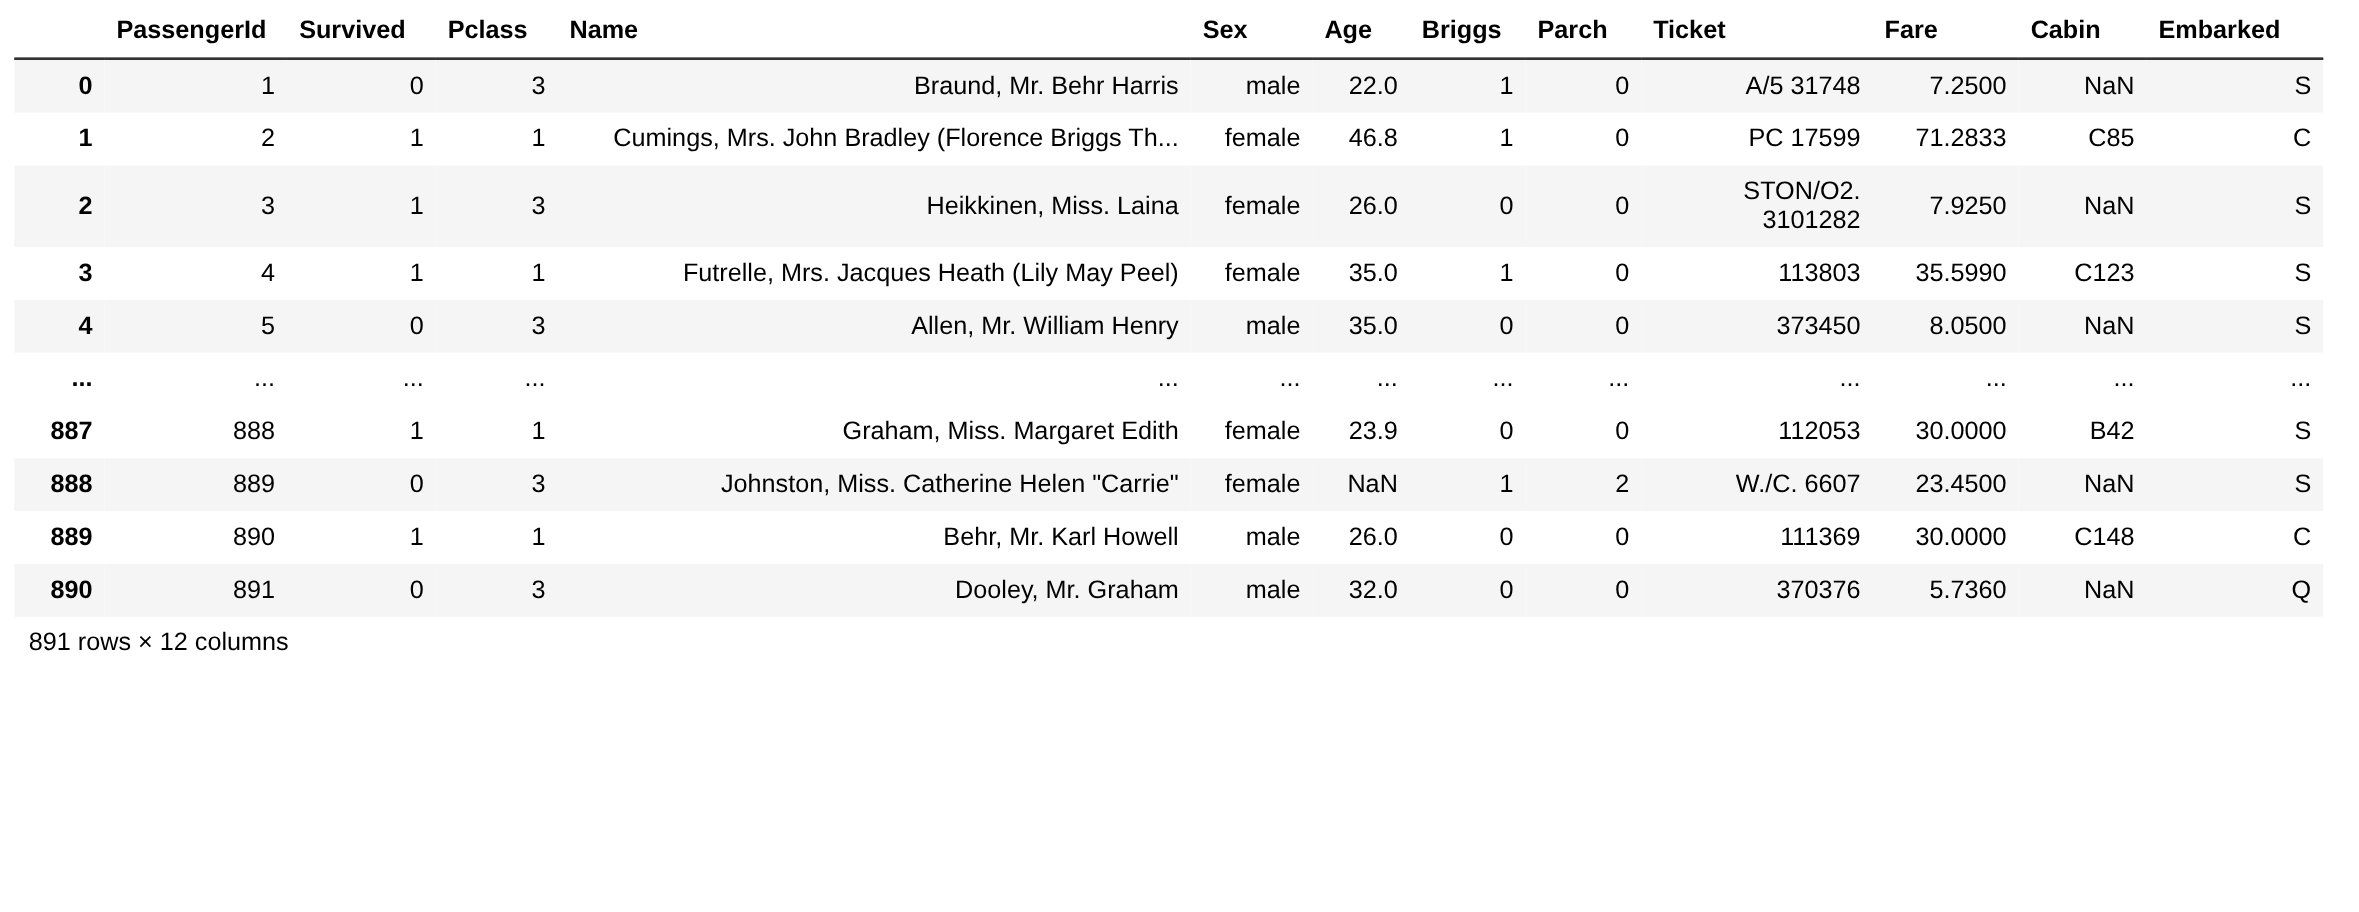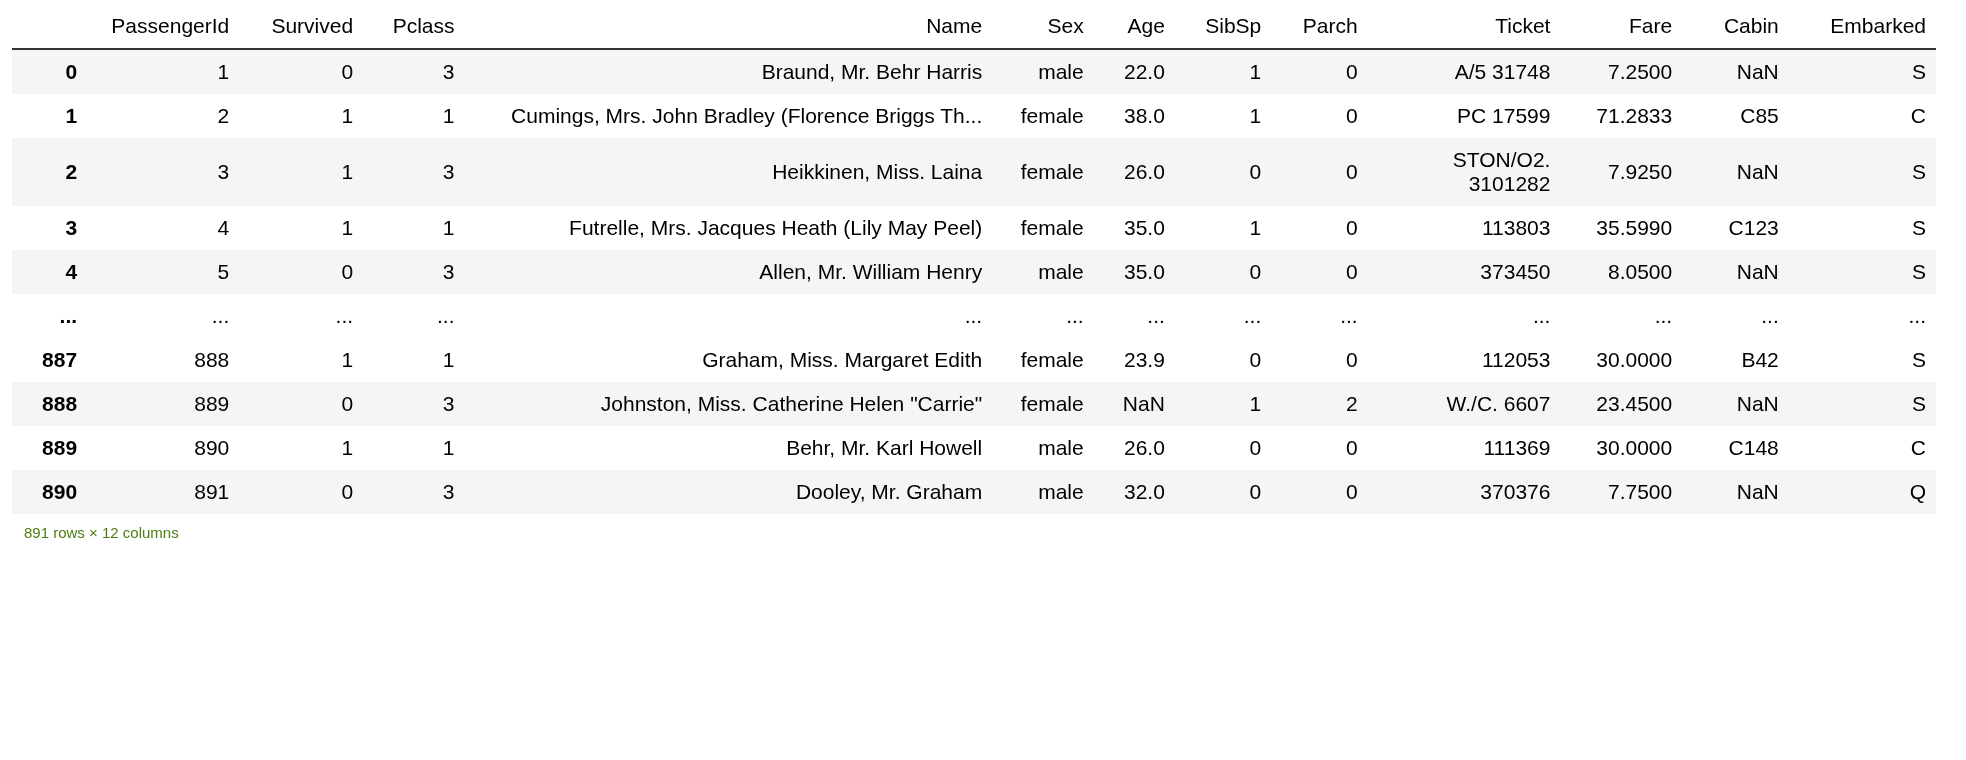--- a/index.html
+++ b/index.html
@@ -18,22 +18,22 @@
     padding: 8px 30px 0 12px;
     box-sizing: border-box;
   }
   table.dataframe {
     border-collapse: collapse;
     width: 1924px;
     font-size: 21px;
     table-layout: fixed;
   }
   table.dataframe thead th {
-    font-weight: normal;
-    text-align: right;
+    font-weight: bold;
+    text-align: left;
     vertical-align: bottom;
     padding: 6px 10px 10px 10px;
     border-bottom: 2px solid #333333;
     white-space: nowrap;
   }
   table.dataframe tbody th {
     font-weight: bold;
     text-align: right;
     padding: 10px 10px;
     vertical-align: middle;
@@ -60,23 +60,23 @@
   col.c-age     { width: 80px; }
   col.c-sibsp   { width: 95px; }
   col.c-parch   { width: 95px; }
   col.c-ticket  { width: 190px; }
   col.c-fare    { width: 120px; }
   col.c-cabin   { width: 105px; }
   col.c-embark  { width: 145px; }
 
   .cell-wrap { word-wrap: break-word; overflow-wrap: break-word; }
   .shape-note {
-    font-size: 15px;
+    font-size: 21px;
     padding: 10px 0 0 12px;
-    color: #4d7c0f;
+    color: #000000;
   }
 </style>
 </head>
 <body>
 
 <div class="df-wrap">
   <table class="dataframe">
     <colgroup>
       <col class="c-index">
         <col class="c-pid">
@@ -94,21 +94,21 @@
     </colgroup>
     <thead>
       <tr>
         <th></th>
         <th>PassengerId</th>
         <th>Survived</th>
         <th>Pclass</th>
         <th>Name</th>
         <th>Sex</th>
         <th>Age</th>
-        <th>SibSp</th>
+        <th>Briggs</th>
         <th>Parch</th>
         <th>Ticket</th>
         <th>Fare</th>
         <th>Cabin</th>
         <th>Embarked</th>
       </tr>
     </thead>
     <tbody>
       <tr class="odd">
         <th>0</th>
@@ -125,21 +125,21 @@
         <td>NaN</td>
         <td>S</td>
       </tr>
       <tr class="even">
         <th>1</th>
         <td>2</td>
         <td>1</td>
         <td>1</td>
         <td class="cell-wrap">Cumings, Mrs. John Bradley (Florence Briggs Th...</td>
         <td>female</td>
-        <td>38.0</td>
+        <td>46.8</td>
         <td>1</td>
         <td>0</td>
         <td class="cell-wrap">PC 17599</td>
         <td>71.2833</td>
         <td>C85</td>
         <td>C</td>
       </tr>
       <tr class="odd">
         <th>2</th>
         <td>3</td>
@@ -249,20 +249,20 @@
         <th>890</th>
         <td>891</td>
         <td>0</td>
         <td>3</td>
         <td class="cell-wrap">Dooley, Mr. Graham</td>
         <td>male</td>
         <td>32.0</td>
         <td>0</td>
         <td>0</td>
         <td class="cell-wrap">370376</td>
-        <td>7.7500</td>
+        <td>5.7360</td>
         <td>NaN</td>
         <td>Q</td>
       </tr>
     </tbody>
   </table>
   <div class="shape-note">891 rows × 12 columns</div>
 </div>
 
 </body></html>

